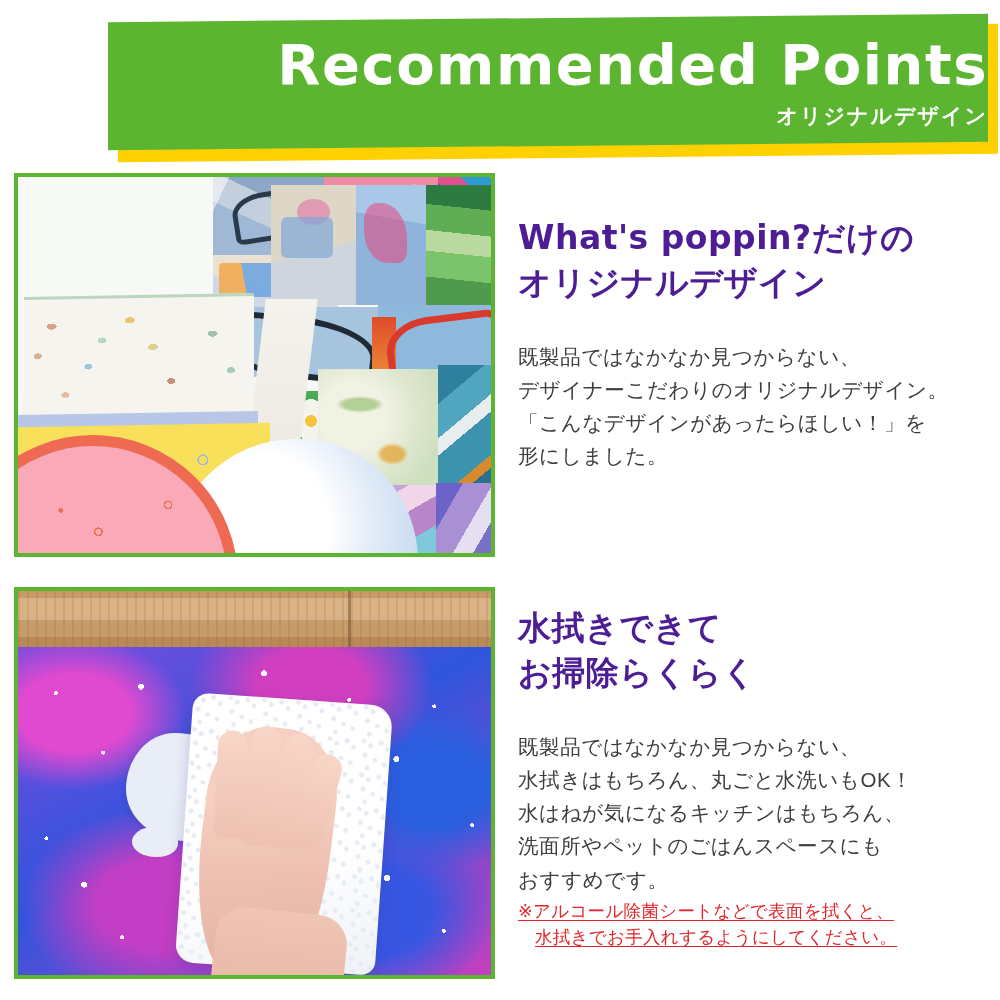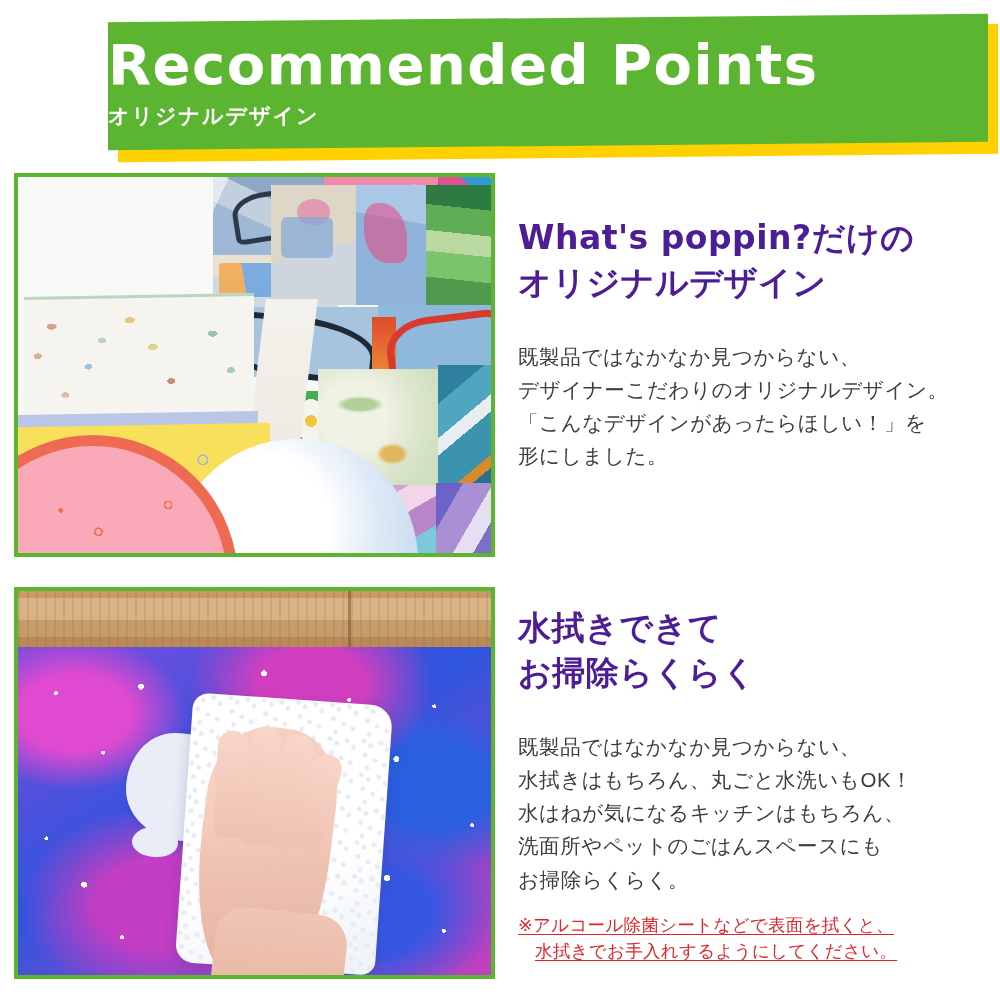--- a/index.html
+++ b/index.html
@@ -23,21 +23,21 @@
     transform:skewY(-0.55deg);
   }
   .banner-green{
     position:absolute;
     left:108px; top:18px; width:880px; height:128px;
     background:#5cb531;
     transform:skewY(-0.55deg);
   }
   .banner-inner{
     position:absolute; left:0; top:0; width:100%; height:100%;
-    display:flex; flex-direction:column; align-items:flex-start; justify-content:center;
+    display:flex; flex-direction:column; align-items:flex-end; justify-content:center;
     transform:skewY(0.55deg);
   }
   .banner-title{
     color:#ffffff;
     font-size:56px;
     font-weight:bold;
     letter-spacing:1.5px;
     line-height:1.0;
     white-space:nowrap;
     font-family:"DejaVu Sans","Liberation Sans",sans-serif;
@@ -322,21 +322,21 @@
     font-size:33px; font-weight:bold; color:#4c1d95;
     line-height:1.36; letter-spacing:0.5px;
     font-family:"DejaVu Sans","Liberation Sans",sans-serif;
   }
   .sec-body{
     margin-top:34px;
     font-size:20.5px; color:#3d3d3d;
     line-height:1.62; letter-spacing:0.6px;
   }
   .sec-note{
-    margin-top:16px;
+    margin-top:2px;
     font-size:17.5px; color:#e1262b;
     line-height:1.52; letter-spacing:0.3px;
   }
   .sec-note span{ text-decoration:underline; text-underline-offset:3px; }
   .note-line{ display:block; }
   .note-ind{ padding-left:17px; }
 </style>
 </head>
 <body>
 
@@ -420,20 +420,20 @@
   <div class="text-col" style="top:28px;">
     <div class="sec-heading">
       <div>水拭きできて</div>
       <div>お掃除らくらく</div>
     </div>
     <div class="sec-body">
       <div>既製品ではなかなか見つからない、</div>
       <div>水拭きはもちろん、丸ごと水洗いもOK！</div>
       <div>水はねが気になるキッチンはもちろん、</div>
       <div>洗面所やペットのごはんスペースにも</div>
-      <div>お掃除らくらく。</div>
+      <div>おすすめです。</div>
     </div>
     <div class="sec-note">
       <span class="note-line">※アルコール除菌シートなどで表面を拭くと、</span>
       <span class="note-line note-ind">水拭きでお手入れするようにしてください。</span>
     </div>
   </div>
 </div>
 
 </body></html>

